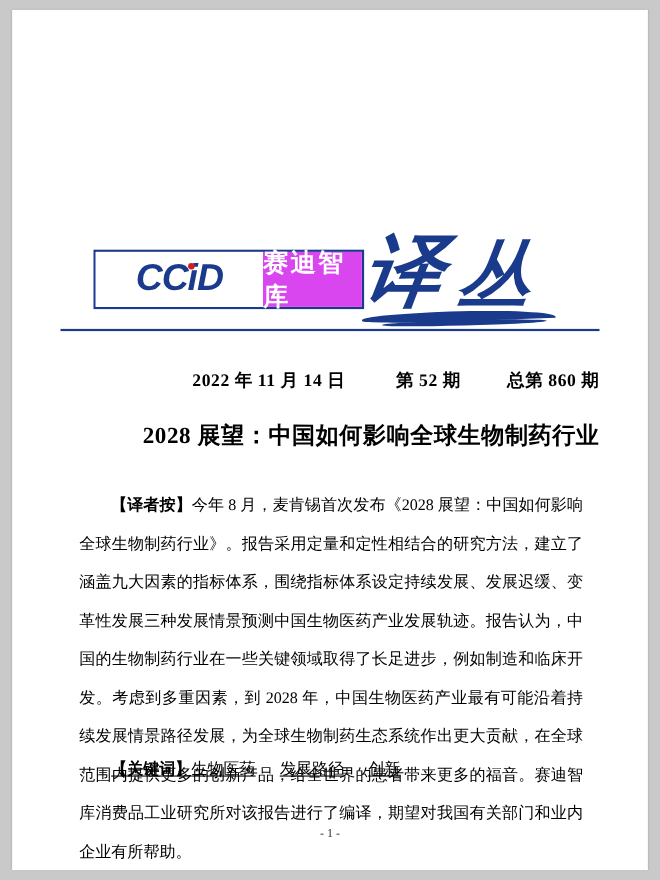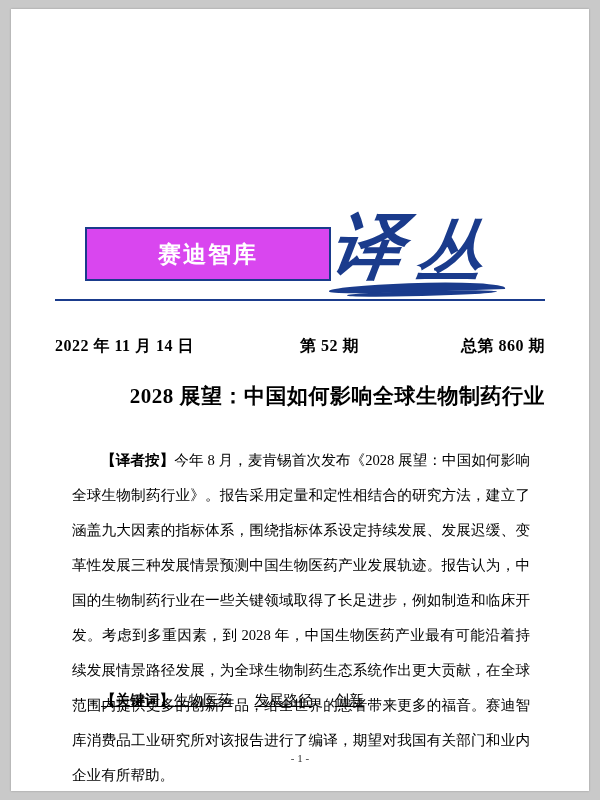--- a/index.html
+++ b/index.html
@@ -157,21 +157,21 @@
     background: #1a3b8c;
   }
 
   
   .issue-line {
     position: absolute;
     left: 44px;
     top: 327px;
     width: 490px;
     display: flex;
-    justify-content: space-between;
+    justify-content: flex-end;
     align-items: baseline;
     font-size: 16px;
     font-weight: bold;
     color: #000;
     letter-spacing: 0.5px;
   }
   .issue-line .seg {
     white-space: nowrap;
   }
   .issue-line .gap-a { width: 46px; }
@@ -237,20 +237,24 @@
   }
 </style>
 </head>
 <body>
 
 <div class="page">
   <div class="content">
 
     <div class="masthead">
       <div class="logo-box">
+        <div class="logo-left">
+          <span class="ccid-text">CCiD</span>
+          <span class="ccid-dot"></span>
+        </div>
         <div class="logo-right">
           <span>赛迪智库</span>
         </div>
       </div>
       <div class="yicong">
         <span class="yicong-char c1">译</span>
         <span class="yicong-char c2">丛</span>
       </div>
       <div class="swoosh">
         <div class="s1"></div>

